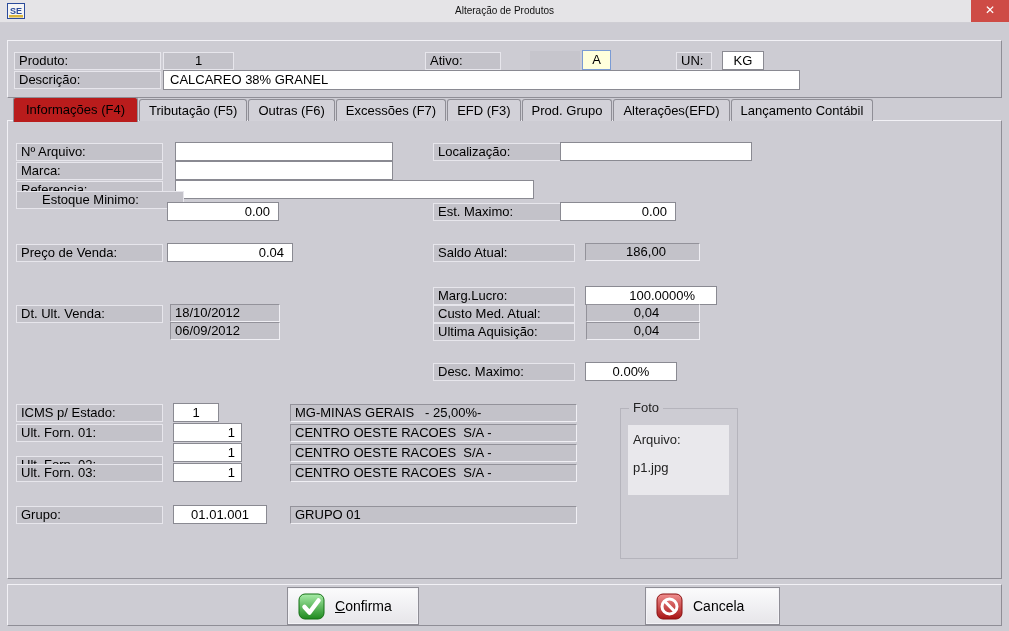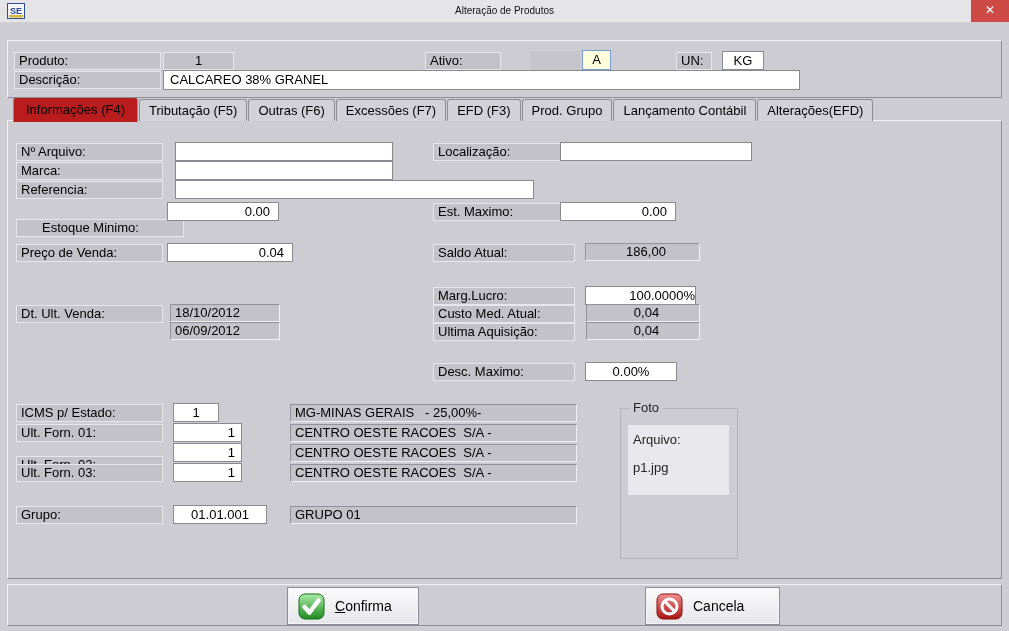--- a/index.html
+++ b/index.html
@@ -74,57 +74,57 @@
   <div class="lbl" style="left:14px;top:71px;width:141px;">Descrição:</div>
   <div class="inp" style="left:163px;top:70px;width:625px;height:18px;line-height:18px;padding-left:6px;">CALCAREO 38% GRANEL</div>
 
   <div class="tabbar">
     <div class="tab active">Informações (F4)</div>
     <div class="tab">Tributação (F5)</div>
     <div class="tab">Outras (F6)</div>
     <div class="tab">Excessões (F7)</div>
     <div class="tab">EFD (F3)</div>
     <div class="tab">Prod. Grupo</div>
+    <div class="tab">Alterações(EFD)</div>
     <div class="tab">Lançamento Contábil</div>
-    <div class="tab">Alterações(EFD)</div>
   </div>
 
   <div class="panel" style="left:7px;top:120px;width:993px;height:457px;z-index:1;"></div>
 
   <div class="lbl" style="left:16px;top:143px;width:141px;z-index:2;">Nº Arquivo:</div>
   <div class="inp" style="left:175px;top:142px;width:208px;z-index:2;"></div>
 
   <div class="lbl" style="left:16px;top:162px;width:141px;z-index:2;">Marca:</div>
   <div class="inp" style="left:175px;top:161px;width:208px;z-index:2;"></div>
 
   <div class="lbl" style="left:16px;top:181px;width:141px;z-index:2;">Referencia:</div>
   <div class="inp" style="left:175px;top:180px;width:349px;z-index:2;"></div>
 
-  <div class="lbl" style="left:16px;top:219px;width:141px;z-index:2;padding-left:25px;">Estoque Minimo:</div>
+  <div class="lbl" style="left:16px;top:191px;width:141px;z-index:2;padding-left:25px;">Estoque Minimo:</div>
   <div class="inp right" style="left:167px;top:202px;width:98px;z-index:2;">0.00</div>
 
   <div class="lbl" style="left:16px;top:244px;width:141px;z-index:2;">Preço de Venda:</div>
   <div class="inp right" style="left:167px;top:243px;width:112px;z-index:2;">0.04</div>
 
   <div class="lbl" style="left:16px;top:305px;width:141px;z-index:2;">Dt. Ult. Venda:</div>
   <div class="ro" style="left:170px;top:304px;width:104px;z-index:2;">18/10/2012</div>
 
   <div class="ro" style="left:170px;top:322px;width:104px;z-index:2;">06/09/2012</div>
 
   <div class="lbl" style="left:433px;top:143px;width:136px;z-index:2;">Localização:</div>
   <div class="inp" style="left:560px;top:142px;width:182px;z-index:2;"></div>
 
   <div class="lbl" style="left:433px;top:203px;width:136px;z-index:2;">Est. Maximo:</div>
   <div class="inp right" style="left:560px;top:202px;width:102px;z-index:2;">0.00</div>
 
   <div class="lbl" style="left:433px;top:244px;width:136px;z-index:2;">Saldo Atual:</div>
   <div class="ro center" style="left:585px;top:243px;width:106px;z-index:2;">186,00</div>
 
   <div class="lbl" style="left:433px;top:287px;width:136px;z-index:2;">Marg.Lucro:</div>
-  <div class="inp right" style="left:585px;top:286px;width:105px;padding-right:0;z-index:2;">100.0000%</div>
+  <div class="inp right" style="left:585px;top:286px;width:105px;padding-right:21px;z-index:2;">100.0000%</div>
 
   <div class="lbl" style="left:433px;top:305px;width:136px;z-index:2;">Custo Med. Atual:</div>
   <div class="ro center" style="left:586px;top:304px;width:105px;z-index:2;">0,04</div>
 
   <div class="lbl" style="left:433px;top:323px;width:136px;z-index:2;">Ultima Aquisição:</div>
   <div class="ro center" style="left:586px;top:322px;width:105px;z-index:2;">0,04</div>
 
   <div class="lbl" style="left:433px;top:363px;width:136px;z-index:2;">Desc. Maximo:</div>
   <div class="inp center" style="left:585px;top:362px;width:82px;z-index:2;">0.00%</div>
 

